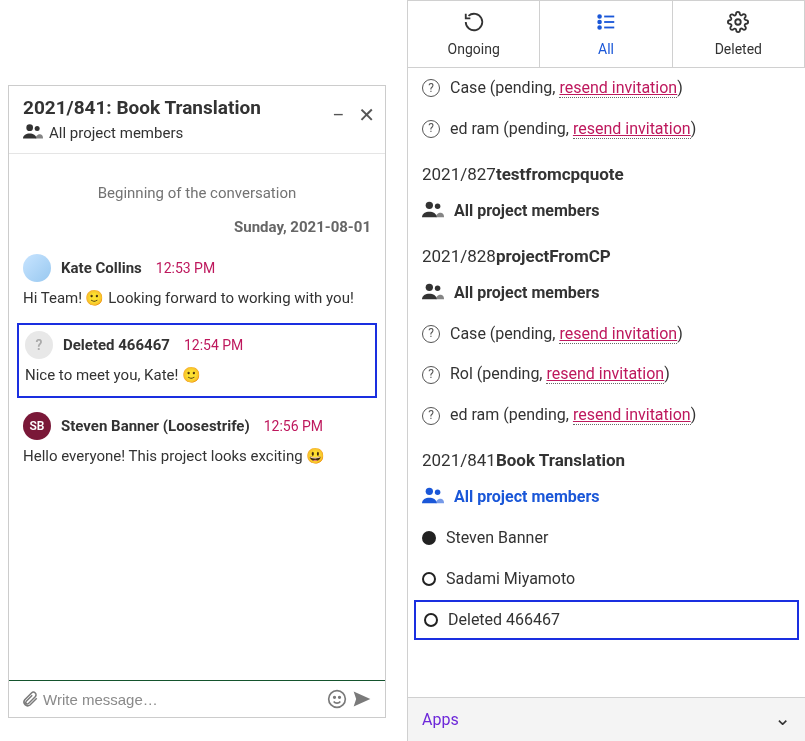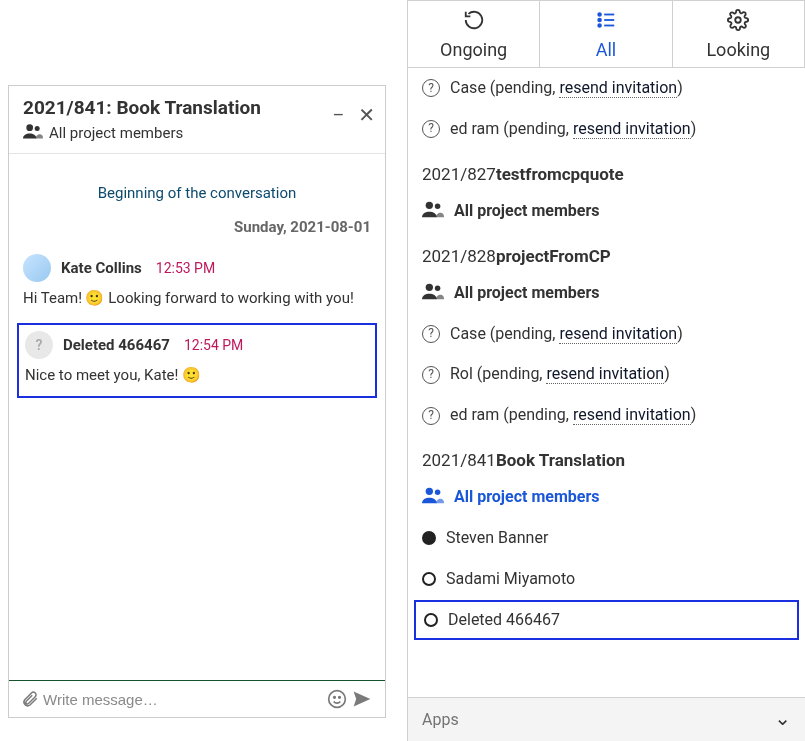--- a/index.html
+++ b/index.html
@@ -63,21 +63,21 @@
     cursor: pointer;
     line-height: 1;
   }
   .chat-body {
     flex: 1;
     overflow: hidden;
     padding: 10px 14px;
   }
   .beginning-text {
     text-align: center;
-    color: #0c4a6e;
+    color: #737373;
     font-size: 15px;
     margin: 20px 0 16px;
   }
   .date-divider {
     text-align: right;
     color: #666;
     font-weight: 700;
     font-size: 15px;
     margin-bottom: 18px;
   }
@@ -166,21 +166,21 @@
     flex: 1;
     display: flex;
     flex-direction: column;
     align-items: center;
     justify-content: center;
     gap: 8px;
     border: 1px solid #d0d0d0;
     border-left: none;
     cursor: pointer;
     color: #333;
-    font-size: 18px;
+    font-size: 14px;
     text-align: right;
   }
   .tab:first-child { border-left: none; }
   .tab.active { color: #1a57d8; }
   .tab svg { width: 22px; height: 22px; }
   .tab.active svg { stroke: #1a57d8; color:#1a57d8; }
   .sidebar-scroll {
     flex: 1;
     overflow-y: auto;
   }
@@ -207,23 +207,24 @@
   .member-row {
     display: flex;
     align-items: center;
     gap: 10px;
     padding: 10px 14px;
     font-size: 16px;
     color: #333;
     line-height: 1.3;
   }
   .resend-link {
-    color: #0f172a;
+    color: #be185d;
     border-bottom: 1px dotted #666;
     cursor: pointer;
+    text-decoration: underline;
   }
   .status-dot {
     width: 14px;
     height: 14px;
     border-radius: 50%;
     flex: 0 0 14px;
   }
   .status-dot.filled { background: #222; border: 2px solid #222; }
   .status-dot.empty { background: #fff; border: 2px solid #222; }
   .help-circle {
@@ -244,21 +245,21 @@
     padding: 8px 8px;
   }
   .apps-row {
     border-top: 1px solid #d0d0d0;
     background: #f4f4f4;
     padding: 12px 14px;
     display: flex;
     align-items: center;
     justify-content: space-between;
     font-size: 16px;
-    color: #737373;
+    color: #6d28d9;
   }
   .chev-down::before { content:"⌄"; font-size:20px; line-height:0.5; color:#333; }
 </style>
 </head>
 <body>
 
 <div class="chat-window">
   <div class="chat-header">
     <div class="chat-title">2021/841: Book Translation</div>
     <div class="chat-subtitle-row">
@@ -291,20 +292,28 @@
           <div class="msg-body">Hi Team! 🙂 Looking forward to working with you!</div>
         </div>
         <div class="msg highlighted">
           <div class="msg-head">
             <div class="avatar deleted">?</div>
             <span class="sender-name">Deleted 466467</span>
             <span class="msg-time">12:54 PM</span>
           </div>
           <div class="msg-body">Nice to meet you, Kate! 🙂</div>
         </div>
+        <div class="msg">
+          <div class="msg-head">
+            <div class="avatar sb">SB</div>
+            <span class="sender-name">Steven Banner (Loosestrife)</span>
+            <span class="msg-time">12:56 PM</span>
+          </div>
+          <div class="msg-body">Hello everyone! This project looks exciting 😃</div>
+        </div>
       </div>
   </div>
 
   <div class="chat-input-row">
     <span class="icon-btn">
       <svg width="18" height="20" viewBox="0 0 24 24" fill="none" stroke="#7a7a7a" stroke-width="2">
           <path d="M21 11l-9 9a5 5 0 0 1-7-7l9-9a3.5 3.5 0 0 1 5 5l-9 9a2 2 0 0 1-3-3l8-8"></path>
         </svg>
     </span>
     <input class="chat-input" placeholder="Write message…" style="">
@@ -342,21 +351,21 @@
           <line x1="10" y1="12" x2="21" y2="12"></line>
           <line x1="10" y1="18" x2="21" y2="18"></line>
         </svg>
       <span>All</span>
     </div>
     <div class="tab">
       <svg viewBox="0 0 24 24" fill="none" stroke="#333" stroke-width="2">
           <circle cx="12" cy="12" r="3"></circle>
           <path d="M19.4 15a1.7 1.7 0 0 0 .3 1.8l.1.1a2 2 0 1 1-2.8 2.8l-.1-.1a1.7 1.7 0 0 0-1.8-.3 1.7 1.7 0 0 0-1 1.5V21a2 2 0 1 1-4 0v-.1a1.7 1.7 0 0 0-1-1.5 1.7 1.7 0 0 0-1.8.3l-.1.1a2 2 0 1 1-2.8-2.8l.1-.1a1.7 1.7 0 0 0 .3-1.8 1.7 1.7 0 0 0-1.5-1H3a2 2 0 1 1 0-4h.1a1.7 1.7 0 0 0 1.5-1 1.7 1.7 0 0 0-.3-1.8l-.1-.1a2 2 0 1 1 2.8-2.8l.1.1a1.7 1.7 0 0 0 1.8.3 1.7 1.7 0 0 0 1-1.5V3a2 2 0 1 1 4 0v.1a1.7 1.7 0 0 0 1 1.5 1.7 1.7 0 0 0 1.8-.3l.1-.1a2 2 0 1 1 2.8 2.8l-.1.1a1.7 1.7 0 0 0-.3 1.8 1.7 1.7 0 0 0 1.5 1H21a2 2 0 1 1 0 4h-.1a1.7 1.7 0 0 0-1.5 1z"></path>
         </svg>
-      <span>Looking</span>
+      <span>Deleted</span>
     </div>
   </div>
 
   <div class="sidebar-scroll">
     <div id="top-pending-container">
         <div class="member-row">
           <span class="help-circle">?</span>
           <span><span>Case</span> (pending, <span class="resend-link">resend invitation</span>)</span>
         </div>
         <div class="member-row">

